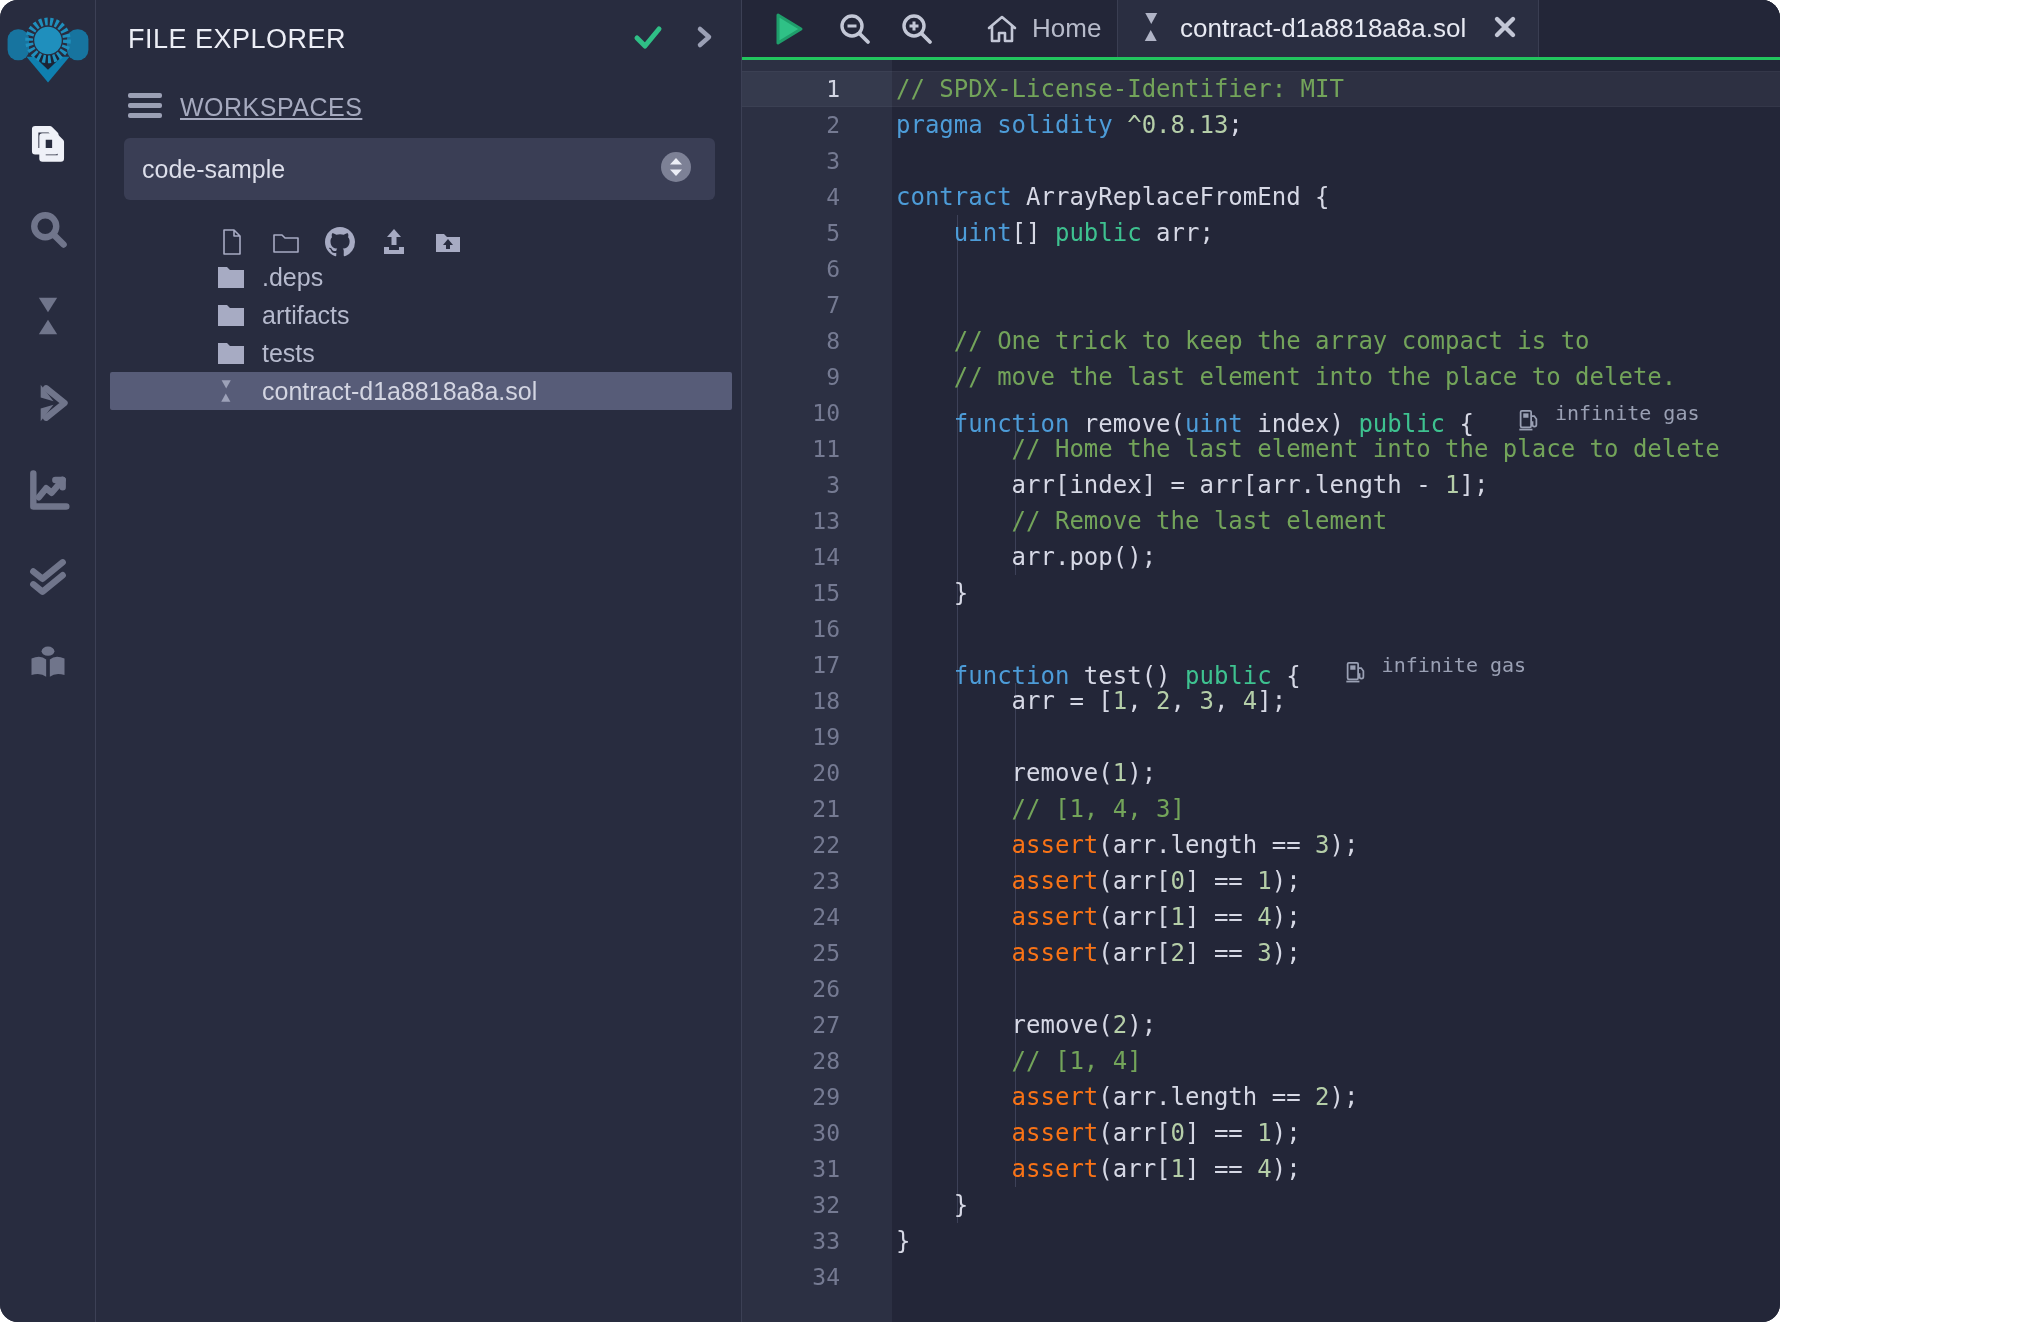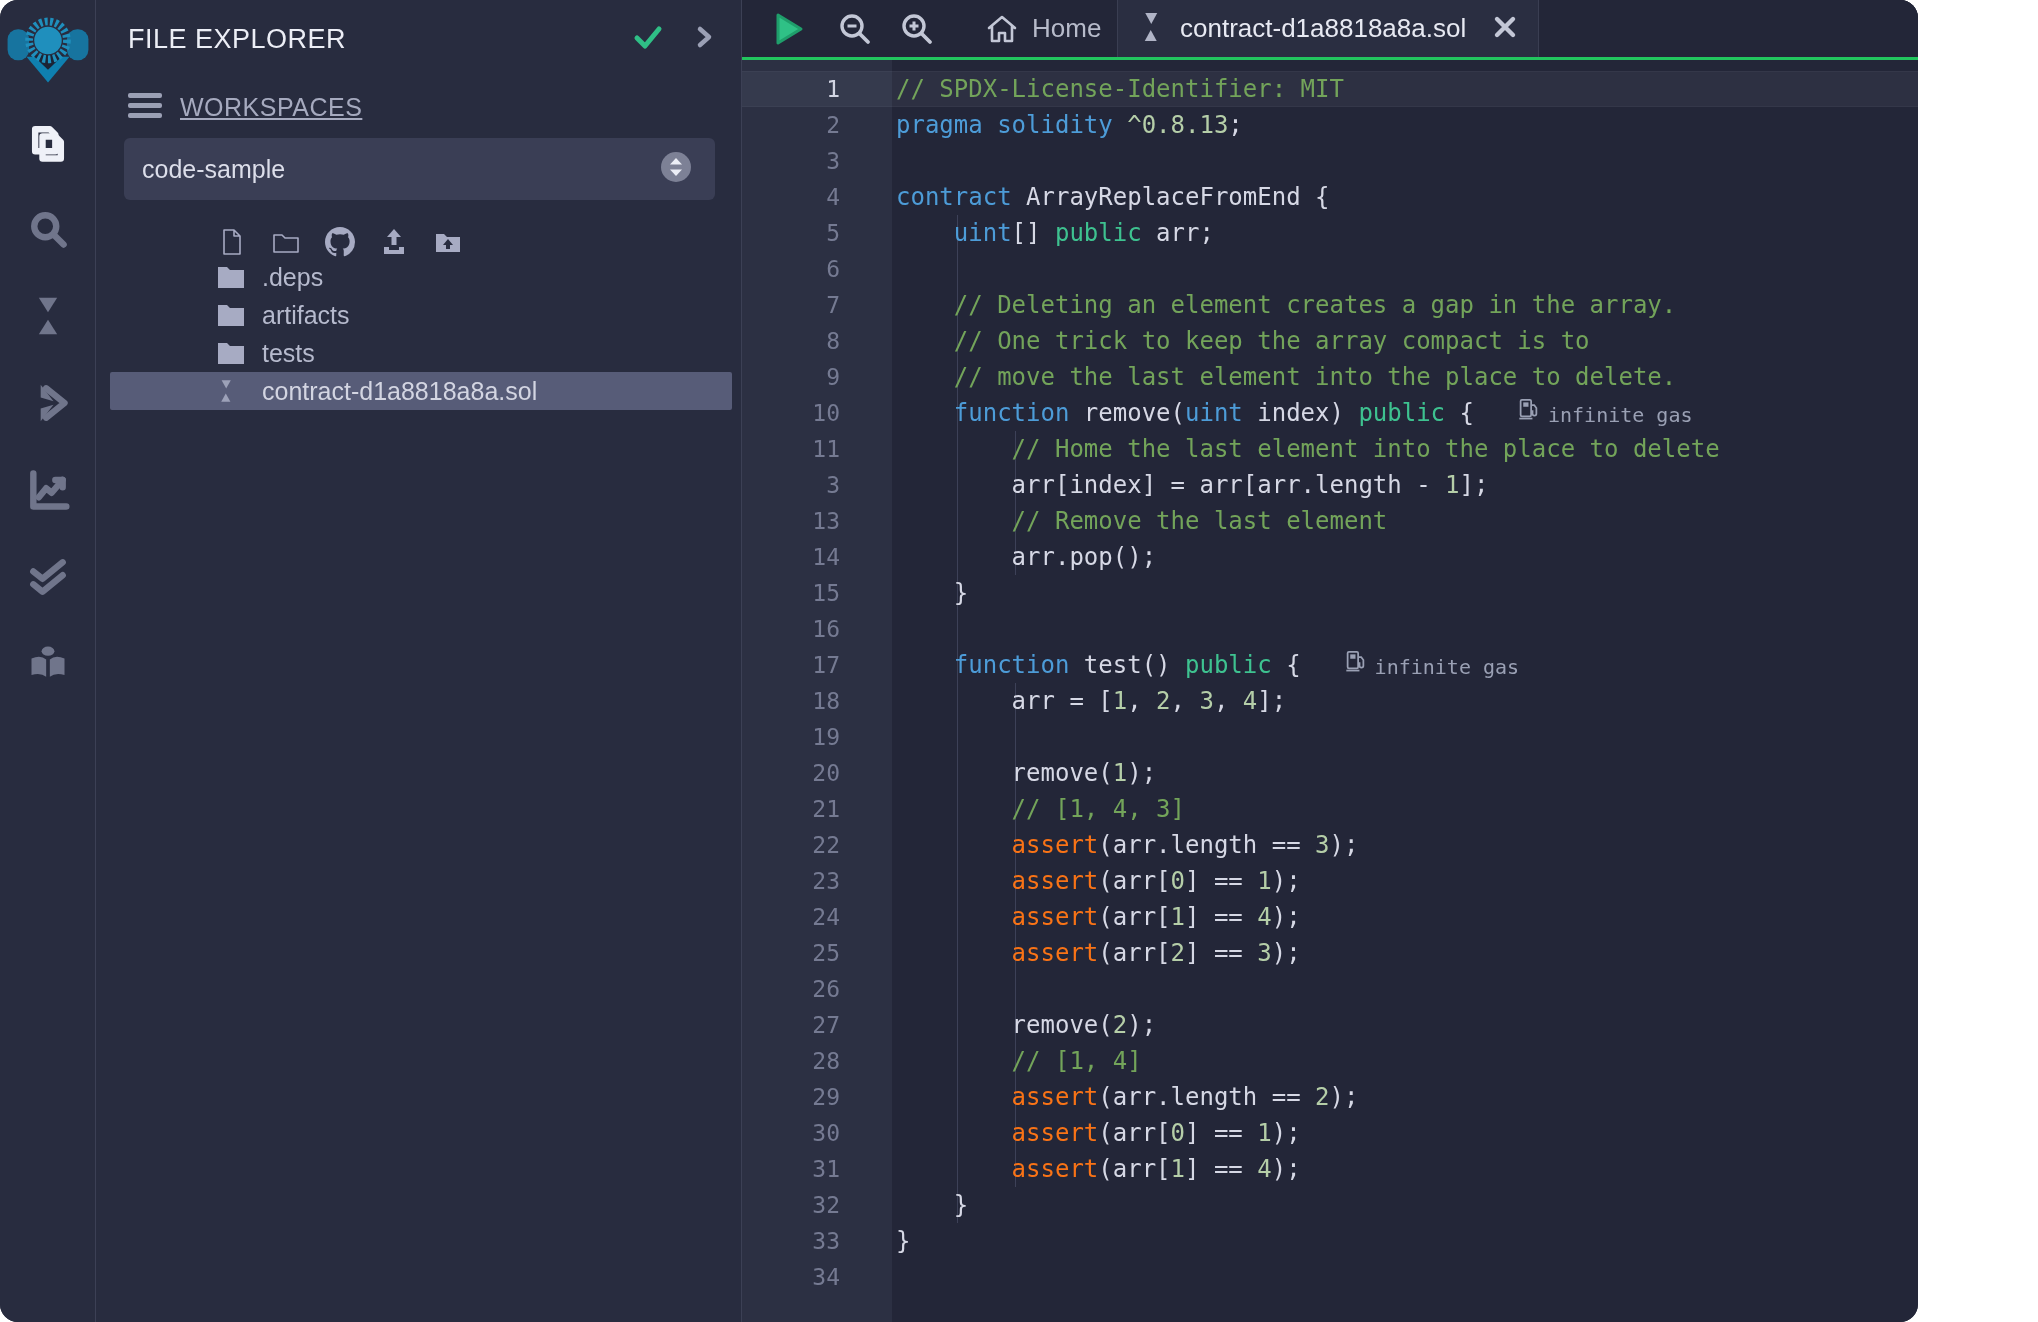--- a/index.html
+++ b/index.html
@@ -1,16 +1,16 @@
 <!DOCTYPE html>
 <html><head>
 <meta charset="utf-8">
 <style>
   html,body{margin:0;padding:0;background:#ffffff;}
-  .page{width:1918px;height:1322px;position:relative;font-family:"Liberation Sans",sans-serif;}
+  .page{width:1780px;height:1322px;position:relative;font-family:"Liberation Sans",sans-serif;}
   .window{position:absolute;inset:0;border-radius:18px;overflow:hidden;background:#232638;display:flex;}
 
   
   .activity-bar{width:95px;flex:0 0 95px;background:#282c3f;border-right:1px solid #3c4055;
     display:flex;flex-direction:column;align-items:center;}
   .logo-wrap{width:95px;height:98px;display:flex;align-items:center;justify-content:center;}
   .act-icon{width:95px;height:87px;display:flex;align-items:center;justify-content:center;cursor:pointer;}
   .act-icon svg{width:44px;height:44px;}
   .act-icon .stroke{stroke:#70758b;fill:none;stroke-width:7;stroke-linecap:round;stroke-linejoin:round;}
   .act-icon .fill{fill:#70758b;}
@@ -50,21 +50,21 @@
   .editor{flex:1;position:relative;overflow:hidden;font-family:"DejaVu Sans Mono",monospace;}
   .gutter-bg{position:absolute;left:0;top:0;bottom:0;width:150px;background:#2c3043;}
   .cursor-line{position:absolute;left:0;right:0;height:36px;background:rgba(220,228,255,0.055);
     border-top:1px solid rgba(220,228,255,0.04);border-bottom:1px solid rgba(220,228,255,0.04);box-sizing:border-box;}
   .code-line{position:absolute;left:0;right:0;height:36px;line-height:36px;white-space:pre;font-size:24px;cursor:text;}
   .ln{position:absolute;left:0;top:0;width:98px;text-align:right;color:#757a92;font-size:23px;cursor:pointer;}
   .ln.active{color:#d2d5e3;}
   .code-text{position:absolute;left:154px;top:0;}
   .tk-p{color:#d6d8e5}.tk-c{color:#73a45a}.tk-k{color:#4d9cd8}.tk-v{color:#3ec290}.tk-n{color:#b5cea8}.tk-b{color:#f97316}
   .indent-guide{position:absolute;width:1px;background:#3d4158;}
-  .gas-badge{display:inline-flex;align-items:flex-start;gap:9px;margin-left:44px;color:#9aa0b4;font-size:20px;vertical-align:1px;}
+  .gas-badge{display:inline-flex;align-items:flex-end;gap:16px;margin-left:44px;color:#9aa0b4;font-size:20px;vertical-align:1px;}
   .gas-badge svg{width:21px;height:23px;}
 </style>
 </head>
 <body>
 
 <div class="page">
   <div class="window">
 
     <aside class="activity-bar">
       <div class="logo-wrap">
@@ -292,21 +292,21 @@
             <div class="cursor-line" style="top: 11px;"></div>
             <div class="indent-guide" style="left: 214.8px; top: 155px; height: 1008px;"></div>
             <div class="indent-guide" style="left: 272.6px; top: 371px; height: 144px;"></div>
             <div class="indent-guide" style="left: 272.6px; top: 623px; height: 504px;"></div>
             <div class="code-line" style="top: 11px;"><span class="ln active">1</span><span class="code-text"><span class="tk-c">// SPDX-License-Identifier: MIT</span></span></div>
             <div class="code-line" style="top: 47px;"><span class="ln">2</span><span class="code-text"><span class="tk-k">pragma solidity</span><span class="tk-p"> </span><span class="tk-n">^0.8.13</span><span class="tk-p">;</span></span></div>
             <div class="code-line" style="top: 83px;"><span class="ln">3</span><span class="code-text"></span></div>
             <div class="code-line" style="top: 119px;"><span class="ln">4</span><span class="code-text"><span class="tk-k">contract</span><span class="tk-p"> ArrayReplaceFromEnd {</span></span></div>
             <div class="code-line" style="top: 155px;"><span class="ln">5</span><span class="code-text"><span class="tk-p">    </span><span class="tk-k">uint</span><span class="tk-p">[] </span><span class="tk-v">public</span><span class="tk-p"> arr;</span></span></div>
             <div class="code-line" style="top: 191px;"><span class="ln">6</span><span class="code-text"></span></div>
-            <div class="code-line" style="top: 227px;"><span class="ln">7</span><span class="code-text"><span class="tk-p">    </span><span class="tk-c">// Deleting an element creates a gap in the array.</span></span></div>
+            <div class="code-line" style="top: 227px;"><span class="ln">7</span></div>
             <div class="code-line" style="top: 263px;"><span class="ln">8</span><span class="code-text"><span class="tk-p">    </span><span class="tk-c">// One trick to keep the array compact is to</span></span></div>
             <div class="code-line" style="top: 299px;"><span class="ln">9</span><span class="code-text"><span class="tk-p">    </span><span class="tk-c">// move the last element into the place to delete.</span></span></div>
             <div class="code-line" style="top: 335px;"><span class="ln">10</span><span class="code-text"><span class="tk-p">    </span><span class="tk-k">function</span><span class="tk-p"> remove(</span><span class="tk-k">uint</span><span class="tk-p"> index) </span><span class="tk-v">public</span><span class="tk-p"> {</span><span class="gas-badge"><svg viewBox="0 0 24 26">
                     <g fill="none" stroke="#9aa0b4" stroke-width="2">
                       <rect x="3" y="3" width="12" height="19" rx="1.5"></rect>
                       <rect x="6" y="6" width="6" height="5" fill="#9aa0b4" stroke="none"></rect>
                       <path d="M1.5 24.5 H16.5"></path>
                       <path d="M15 9 H18.5 L21 12.5 V19 a2.2 2.2 0 0 1-4.4 0 V15"></path>
                     </g>
                   </svg><span>infinite gas</span></span></span></div>

